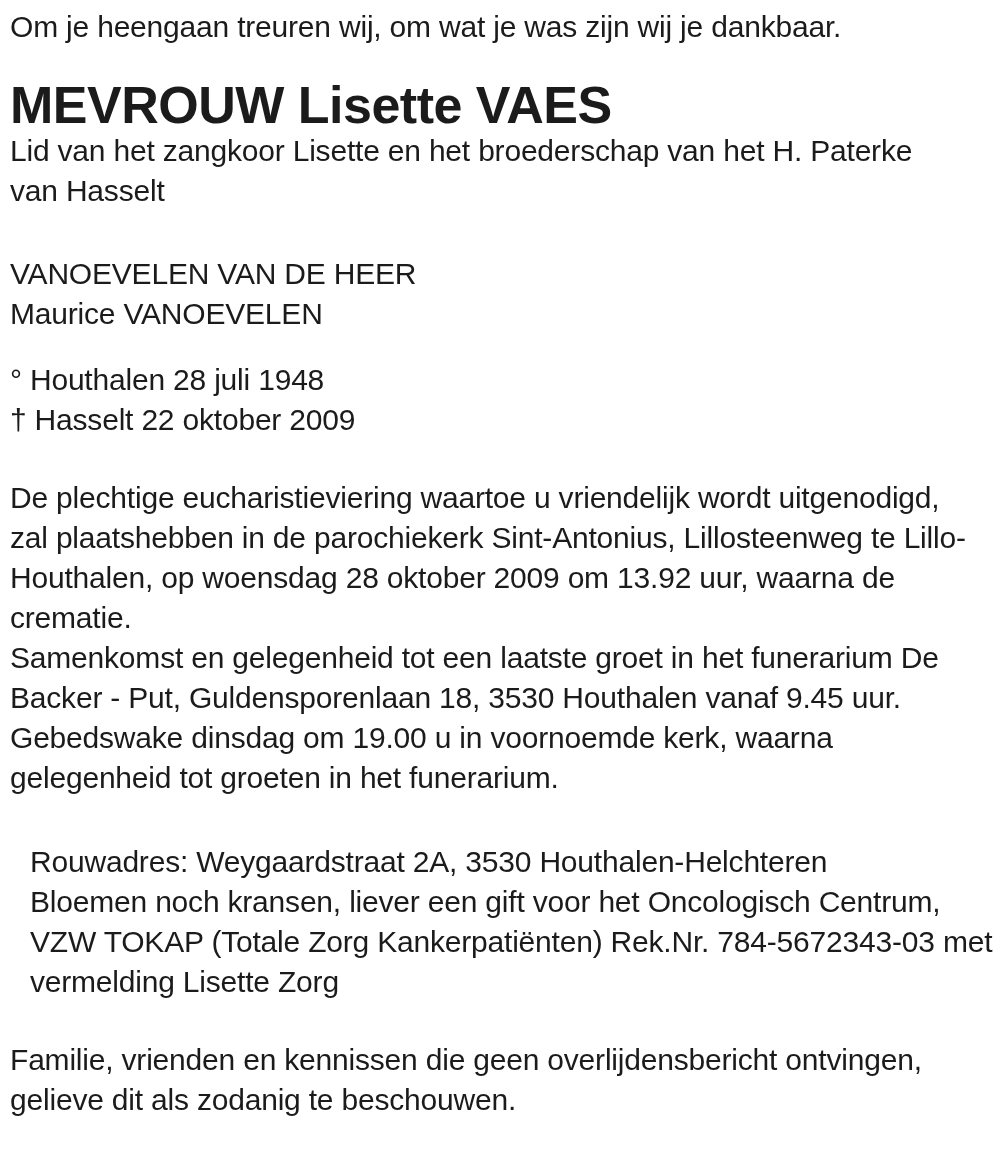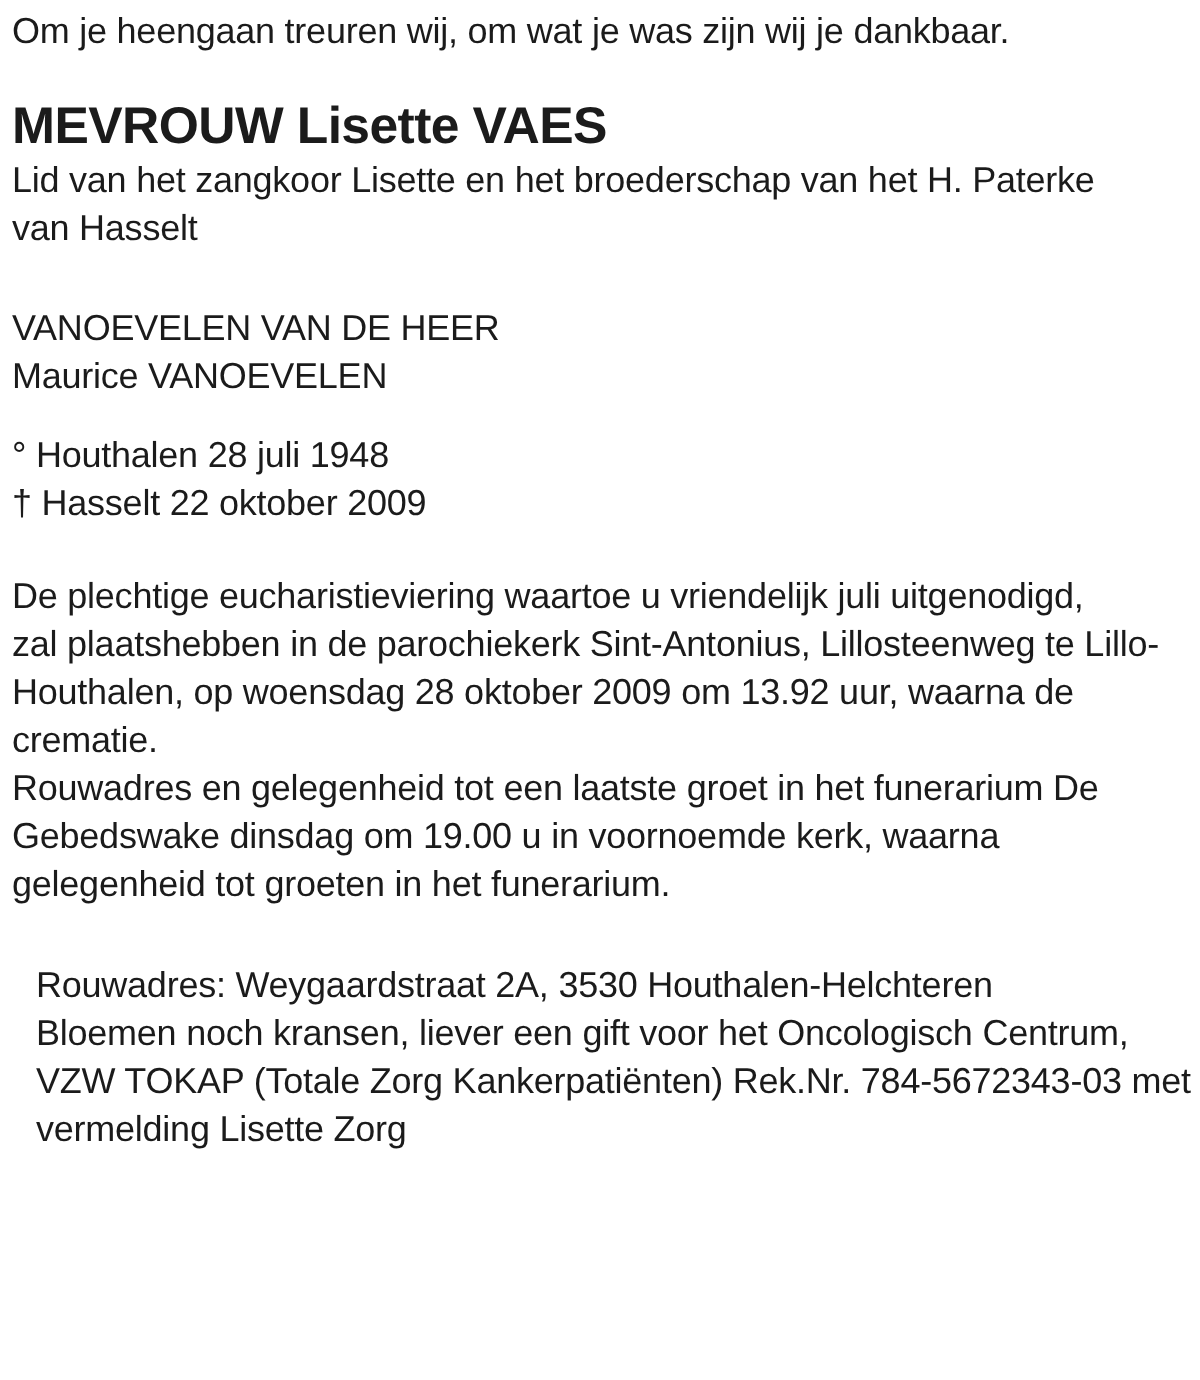--- a/index.html
+++ b/index.html
@@ -19,21 +19,21 @@
     padding: 7px 14px 0 10px;
   }
   .line {
     font-size: 30px;
     line-height: 40px;
     white-space: nowrap;
     letter-spacing: -0.2px;
   }
   .block { margin: 0; }
   .title {
-    font-size: 43px;
+    font-size: 52px;
     line-height: 52px;
     font-weight: 700;
     letter-spacing: -0.5px;
     white-space: nowrap;
     margin-top: 32px;
   }
   .membership-block { margin-top: 0; }
   .spouse-block     { margin-top: 43px; }
   .dates-block      { margin-top: 26px; }
   .service-block    { margin-top: 38px; }
@@ -60,30 +60,35 @@
     <div class="line">VANOEVELEN VAN DE HEER</div>
     <div class="line">Maurice VANOEVELEN</div>
   </div>
 
   <div class="block dates-block">
     <div class="line">° Houthalen 28 juli 1948</div>
     <div class="line">† Hasselt 22 oktober 2009</div>
   </div>
 
   <div class="block service-block">
-    <div class="line">De plechtige eucharistieviering waartoe u vriendelijk juli uitgenodigd,</div>
+    <div class="line">De plechtige eucharistieviering waartoe u vriendelijk wordt uitgenodigd,</div>
     <div class="line">zal plaatshebben in de parochiekerk Sint-Antonius, Lillosteenweg te Lillo-</div>
     <div class="line">Houthalen, op woensdag 28 oktober 2009 om 13.92 uur, waarna de</div>
     <div class="line">crematie.</div>
-    <div class="line">Rouwadres en gelegenheid tot een laatste groet in het funerarium De</div>
+    <div class="line">Samenkomst en gelegenheid tot een laatste groet in het funerarium De</div>
+    <div class="line">Backer - Put, Guldensporenlaan 18, 3530 Houthalen vanaf 9.45 uur.</div>
     <div class="line">Gebedswake dinsdag om 19.00 u in voornoemde kerk, waarna</div>
     <div class="line">gelegenheid tot groeten in het funerarium.</div>
   </div>
 
   <div class="block mourning-block">
     <div class="line">Rouwadres: Weygaardstraat 2A, 3530 Houthalen-Helchteren</div>
     <div class="line">Bloemen noch kransen, liever een gift voor het Oncologisch Centrum,</div>
     <div class="line">VZW TOKAP (Totale Zorg Kankerpatiënten) Rek.Nr. 784-5672343-03 met</div>
     <div class="line">vermelding Lisette Zorg</div>
   </div>
 
+  <div class="block closing-block">
+    <div class="line">Familie, vrienden en kennissen die geen overlijdensbericht ontvingen,</div>
+    <div class="line">gelieve dit als zodanig te beschouwen.</div>
+  </div>
 
 </div>
 
 </body></html>

